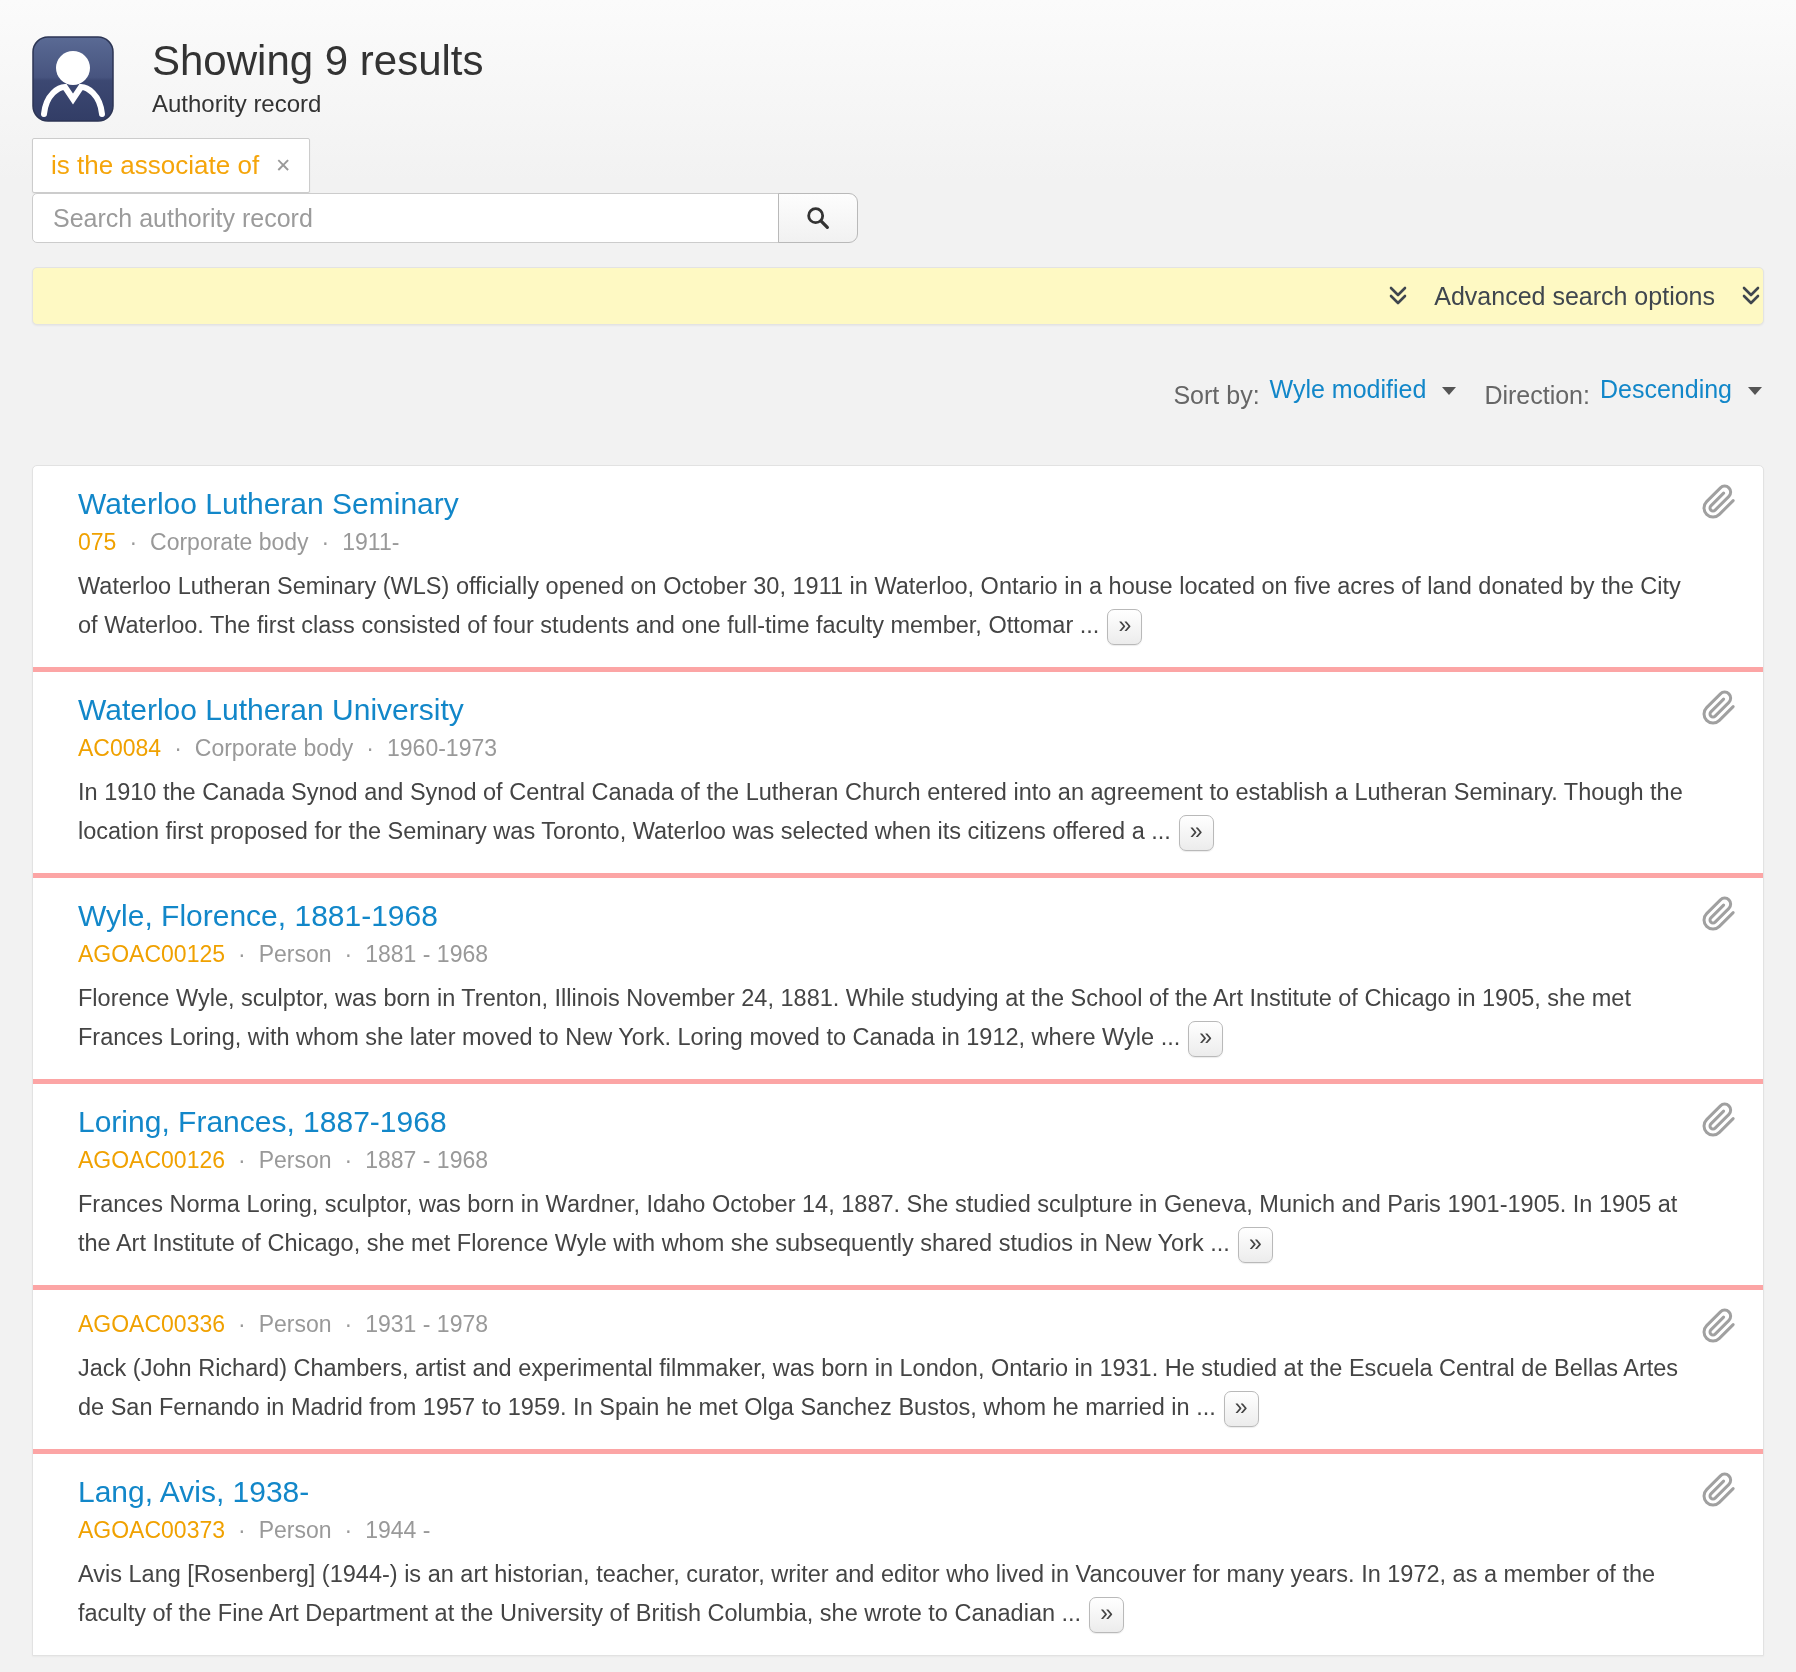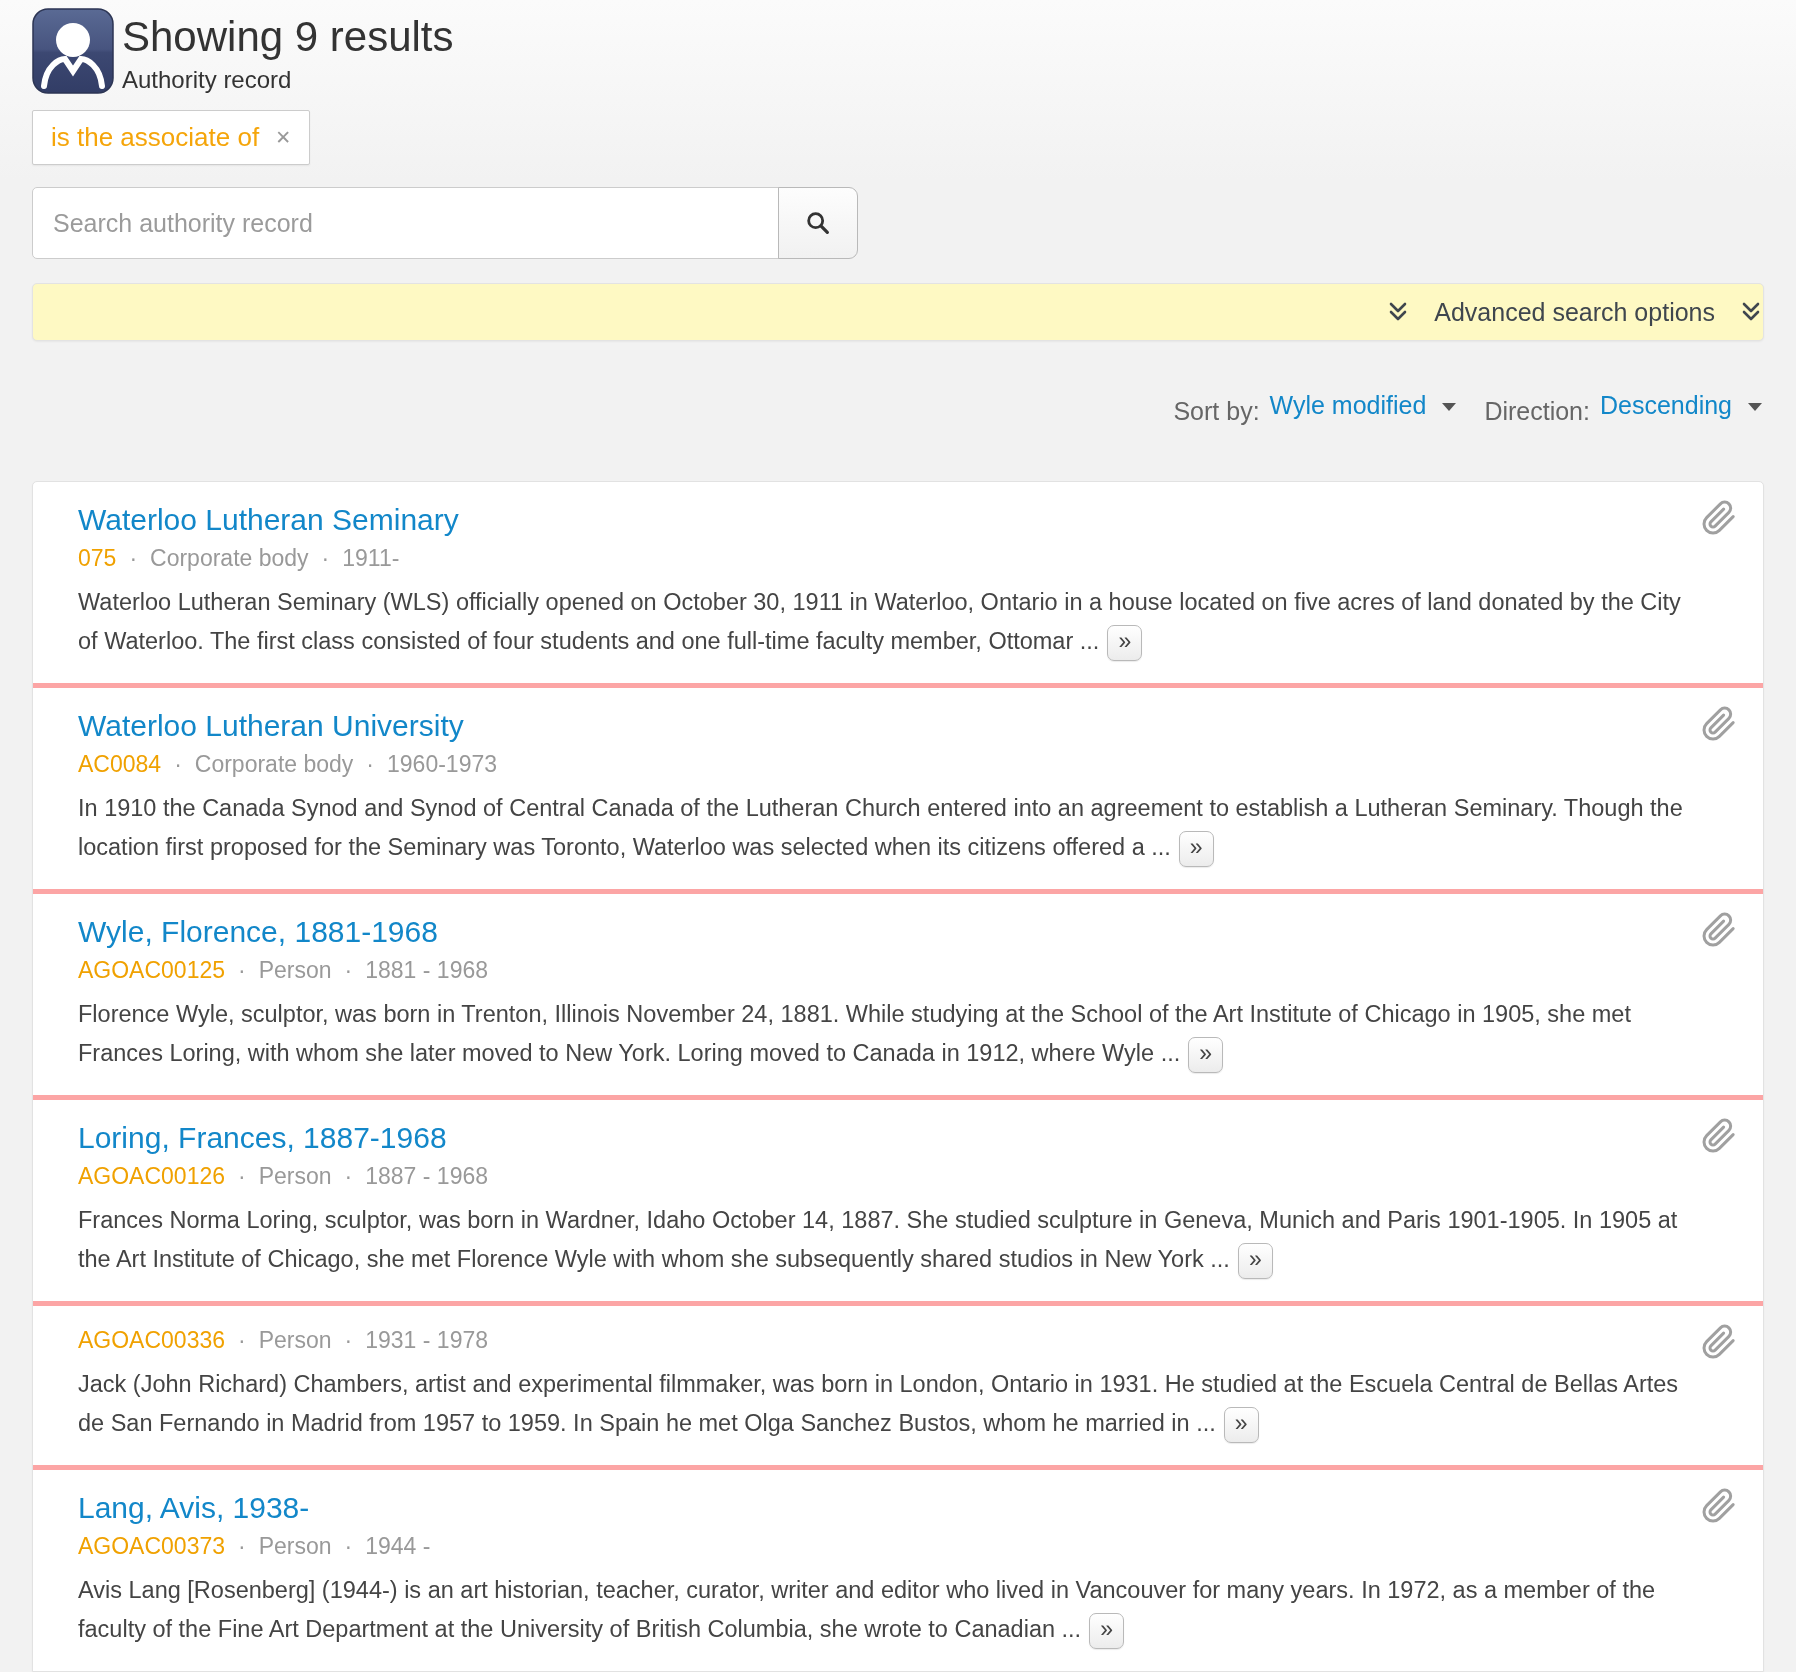--- a/index.html
+++ b/index.html
@@ -5,36 +5,36 @@
   * { margin:0; padding:0; box-sizing:border-box; }
   html,body { width:1796px; height:1672px; overflow:hidden; }
   body {
     font-family:"Liberation Sans","DejaVu Sans",sans-serif;
     background:linear-gradient(#fbfbfb,#f2f2f2 180px,#f2f2f2);
     color:#444;
   }
   .page { padding:0 32px; }
 
   
-  .header-row { display:flex; align-items:flex-end; gap:8px; padding-top:8px; }
+  .header-row { display:flex; align-items:flex-start; gap:38px; padding-top:36px; }
   .avatar { width:82px; height:86px; flex:0 0 auto; }
   .header-text h1 { font-size:42px; font-weight:400; color:#333; line-height:1.1; margin-top:2px; }
   .header-text .subtitle { font-size:24px; color:#333; margin-top:6px; }
 
   
   .filter-tag {
     display:inline-flex; align-items:center; gap:16px; margin-top:16px;
     background:#fff; border:1px solid #ccc; border-radius:2px;
     padding:11px 18px; box-shadow:0 1px 2px rgba(0,0,0,.06); cursor:default;
   }
   .filter-tag .tag-label { color:#f5a50a; font-size:26px; }
   .filter-tag .tag-remove { color:#999; font-size:19px; font-weight:bold; cursor:pointer; }
 
   
-  .search-row { display:flex; margin-top:22px; width:826px; height:72px; }
+  .search-row { display:flex; width:826px; height:50px; }
   .search-input {
     flex:1; border:1px solid #ccc; border-radius:5px 0 0 5px; background:#fff;
     font-family:inherit; font-size:25px; color:#555; padding:0 20px; outline:none;
   }
   .search-input::placeholder { color:#9b9b9b; }
   .search-btn {
     width:80px; margin-left:-1px; border:1px solid #b9b9b9; border-radius:0 9px 9px 0;
     background:linear-gradient(#fdfdfd,#f1f1f1); cursor:pointer;
     display:flex; align-items:center; justify-content:center;
   }

